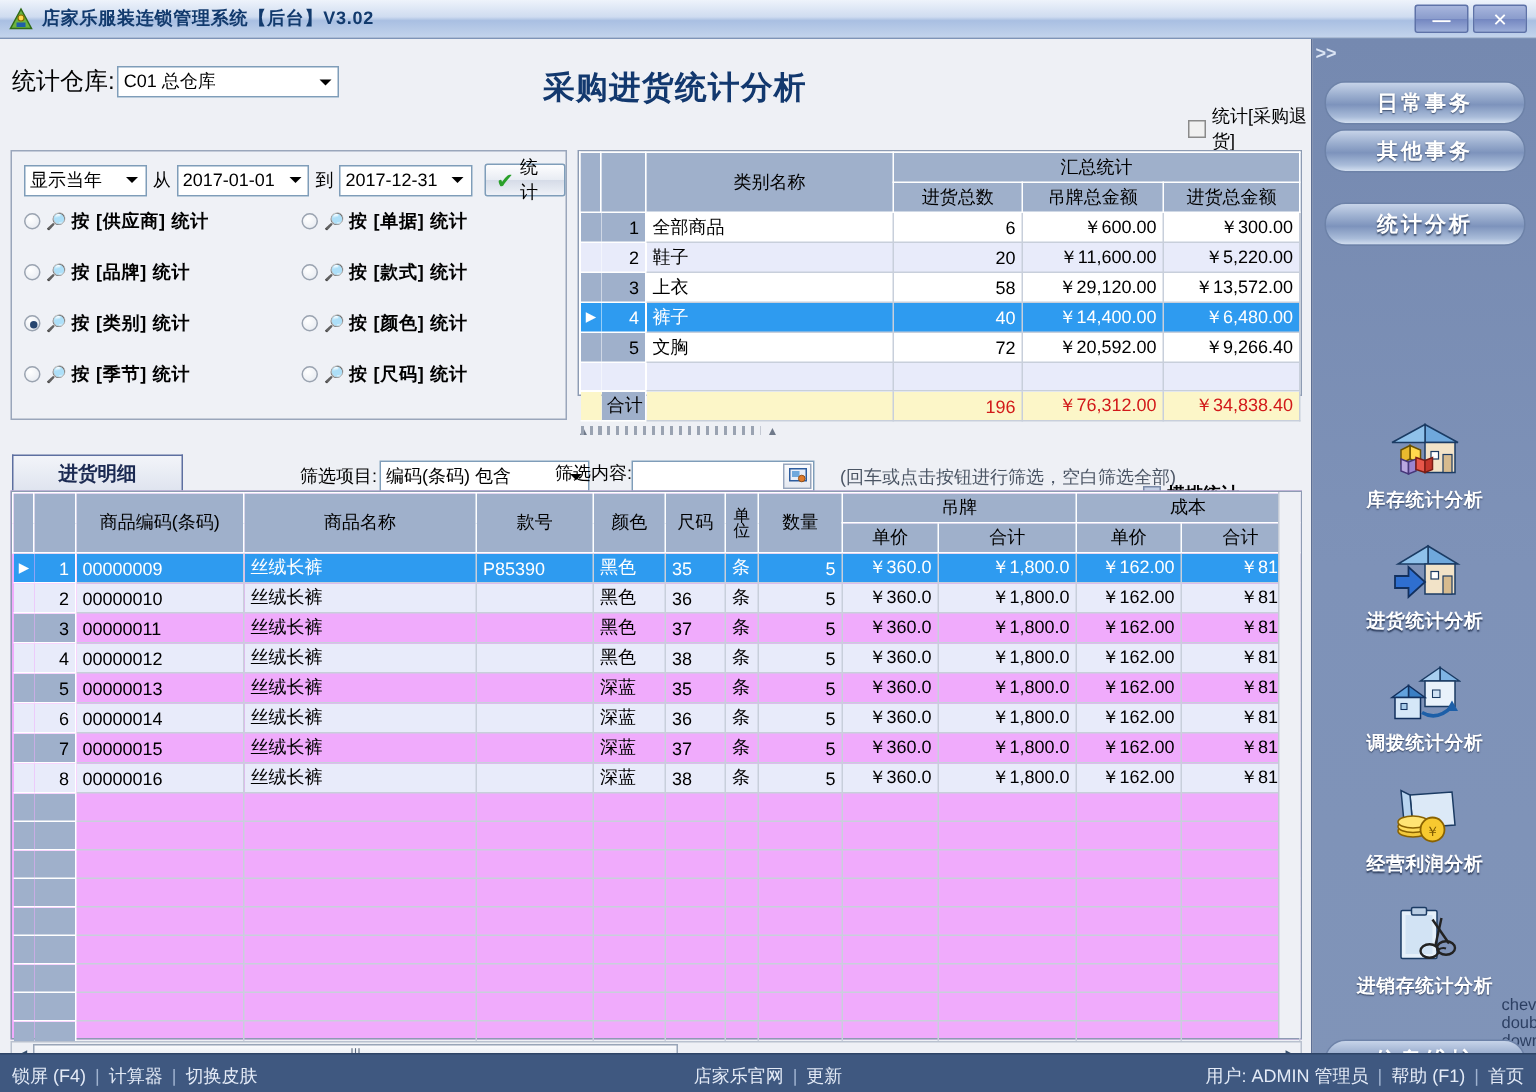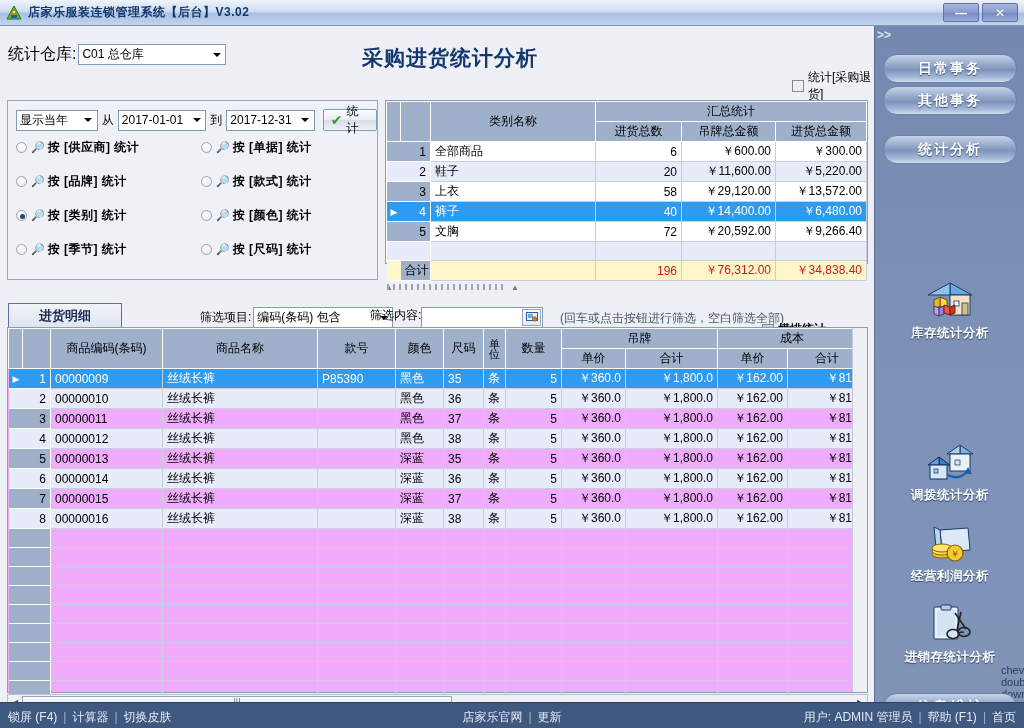--- a/index.html
+++ b/index.html
@@ -858,20 +858,33 @@
           <polygon points="14,18 8,21 8,30 14,27" fill="#e8b92e" stroke="#6b5200"></polygon>
           <polygon points="8,27 13,29 13,37 8,35" fill="#b9a8e0" stroke="#46377a"></polygon>
           <polygon points="13,29 18,27 18,35 13,37" fill="#9b85d0" stroke="#46377a"></polygon>
           <polygon points="18,26 24,28 24,36 18,34" fill="#e8564a" stroke="#7b1d14"></polygon>
           <polygon points="24,28 29,26 29,34 24,36" fill="#c4362c" stroke="#7b1d14"></polygon>
         </svg>
       </div>
       <div class="cap">库存统计分析</div>
     </div>
 
+    <div class="sb-entry" id="sb-e2">
+      <div class="ic">
+        <svg width="48" height="44" viewBox="0 0 48 44">
+          <polygon points="26,4 46,16 26,16" fill="#6fa8dc" stroke="#1b3b63"></polygon>
+          <polygon points="26,4 6,16 26,16" fill="#8fc1ea" stroke="#1b3b63"></polygon>
+          <rect x="24" y="16" width="20" height="20" fill="#f2e3c8" stroke="#1b3b63"></rect>
+          <rect x="28" y="21" width="5" height="5" fill="#fff" stroke="#1b3b63" stroke-width=".8"></rect>
+          <rect x="36" y="24" width="6" height="12" fill="#d7bb8e" stroke="#1b3b63" stroke-width=".8"></rect>
+          <polygon points="4,24 13,24 13,18 24,28 13,38 13,32 4,32" fill="#2f6fd0" stroke="#12305e" stroke-width="1.2"></polygon>
+        </svg>
+      </div>
+      <div class="cap">进货统计分析</div>
+    </div>
 
     <div class="sb-entry" id="sb-e3">
       <div class="ic">
         <svg width="48" height="44" viewBox="0 0 48 44">
           <polygon points="34,4 47,13 34,13" fill="#7fb4e4" stroke="#1b3b63"></polygon>
           <polygon points="34,4 21,13 34,13" fill="#a9cff0" stroke="#1b3b63"></polygon>
           <rect x="24" y="13" width="20" height="17" fill="#e9f2fb" stroke="#1b3b63"></rect>
           <rect x="29" y="19" width="5" height="5" fill="#cfe2f5" stroke="#1b3b63" stroke-width=".7"></rect>
           <polygon points="13,16 24,24 13,24" fill="#3a7fc4" stroke="#12305e"></polygon>
           <polygon points="13,16 2,24 13,24" fill="#62a2dd" stroke="#12305e"></polygon>

